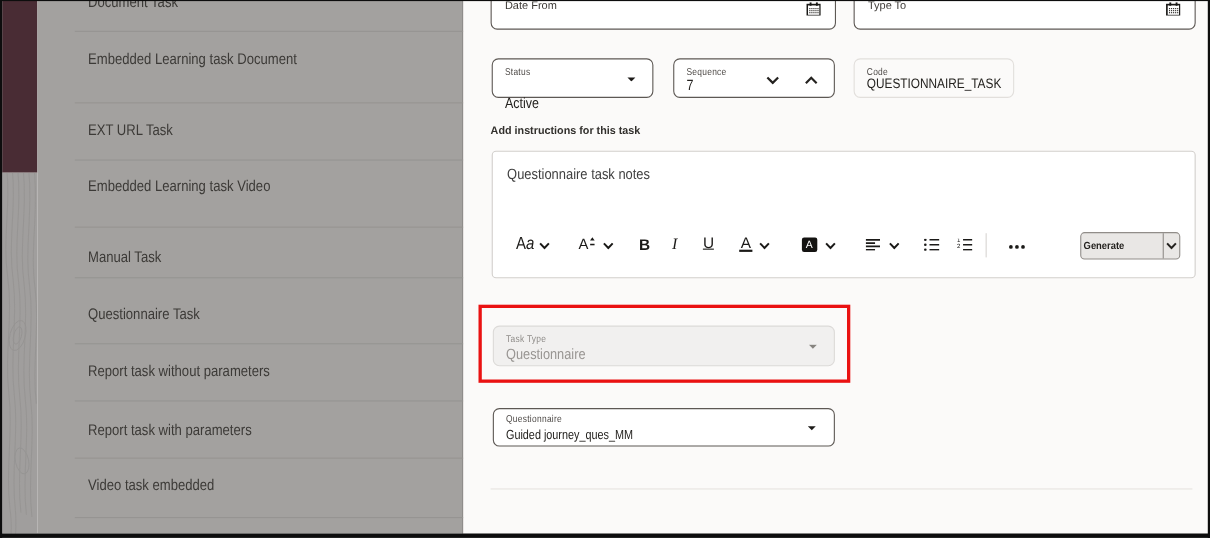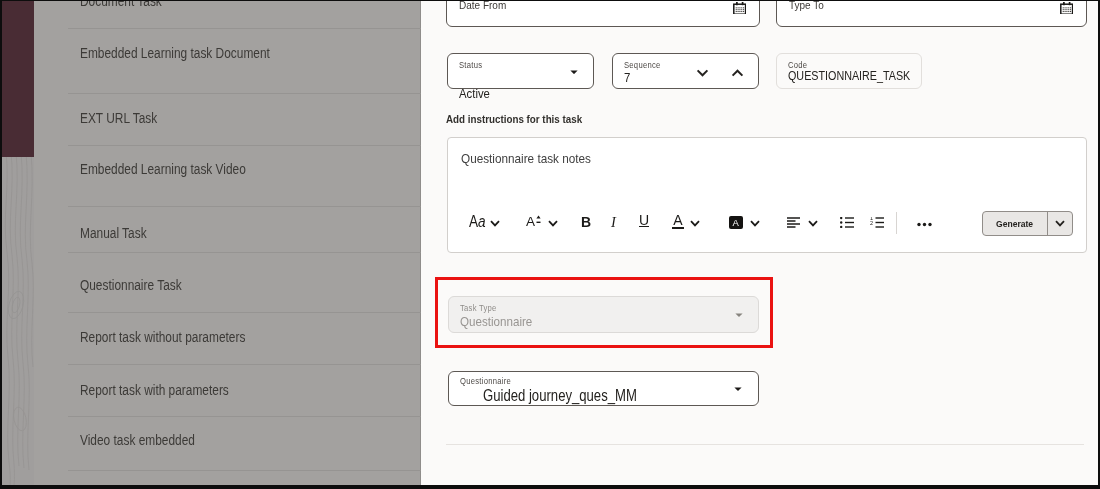--- a/index.html
+++ b/index.html
@@ -205,21 +205,21 @@
   <div class="abs" style="left:896px; top:212px; width:1px; height:22px; background:#d8d5d2;"></div>
   <div class="abs" style="left:917px; top:221.5px; color:#1b1a18;">
     <svg style="display:block;" width="15" height="5" viewBox="0 0 15 5">
       <circle cx="2" cy="2.5" r="1.7" fill="#1b1a18"></circle>
       <circle cx="7.5" cy="2.5" r="1.7" fill="#1b1a18"></circle>
       <circle cx="13" cy="2.5" r="1.7" fill="#1b1a18"></circle>
     </svg>
   </div>
 
   <div class="abs" style="left:982px; top:210.5px; width:91px; height:25px; background:#e9e7e5; border:1px solid #918d89; border-radius:4px; display:flex;">
-    <div style="width:65px; border-right:1px solid #918d89; display:flex; align-items:center; justify-content:center;">
+    <div style="width:75px; border-right:1px solid #918d89; display:flex; align-items:center; justify-content:flex-start;">
       <span style="font-size:9.5px; font-weight:bold; color:#24221f; display:inline-block; transform:scaleX(0.9);">Generate</span>
     </div>
     <div style="flex:1; display:flex; align-items:center; justify-content:center;">
       <svg width="10" height="7" viewBox="0 0 10 7">
         <path d="M1,1.2 L5,5.4 L9,1.2" fill="none" stroke="#24221f" stroke-width="1.8"></path>
       </svg>
     </div>
   </div>
 
   <div class="abs" style="left:435px; top:277px; width:338px; height:70.5px; border:3px solid #ea1212; z-index:10;"></div>
@@ -227,21 +227,21 @@
   <div class="abs" style="left:448px; top:296px; width:311px; height:37px; background:#f1f0ef; border:1px solid #dcdad8; border-radius:6px;">
     <div class="fld-label" style="top:7px; color:#8f8c89;"><span class="sx">Task Type</span></div>
     <div class="fld-value" style="top:18px; color:#989592;"><span class="sx" style="transform:scaleX(0.86);">Questionnaire</span></div>
     <svg class="abs" style="right:15.5px; top:16px;" width="8" height="4.5" viewBox="0 0 8 4.5">
       <path d="M0.4,0.5 L4,4.1 L7.6,0.5 Z" fill="#87847f"></path>
     </svg>
   </div>
 
   <div class="fld" style="left:448px; top:371px; width:311px; height:35px;">
     <div class="fld-label" style="top:5px;"><span class="sx">Questionnaire</span></div>
-    <div class="fld-value" style="top:16.5px; font-size:16px;margin-left:23px;"><span class="sx" style="transform:scaleX(0.82);">Guided journey_ques_MM</span></div>
+    <div class="fld-value" style="top:16.5px; font-size:12px;"><span class="sx" style="transform:scaleX(0.82);">Guided journey_ques_MM</span></div>
     <svg class="abs" style="right:16px; top:15px;" width="8" height="4.5" viewBox="0 0 8 4.5">
       <path d="M0.4,0.5 L4,4.1 L7.6,0.5 Z" fill="#1d1b19"></path>
     </svg>
   </div>
 
   <div class="abs" style="left:446px; top:444px; width:638px; height:1px; background:#e6e3e0;"></div>
 
   <div class="f-top"></div>
 <div class="f-left"></div>
 <div class="f-right"></div>

